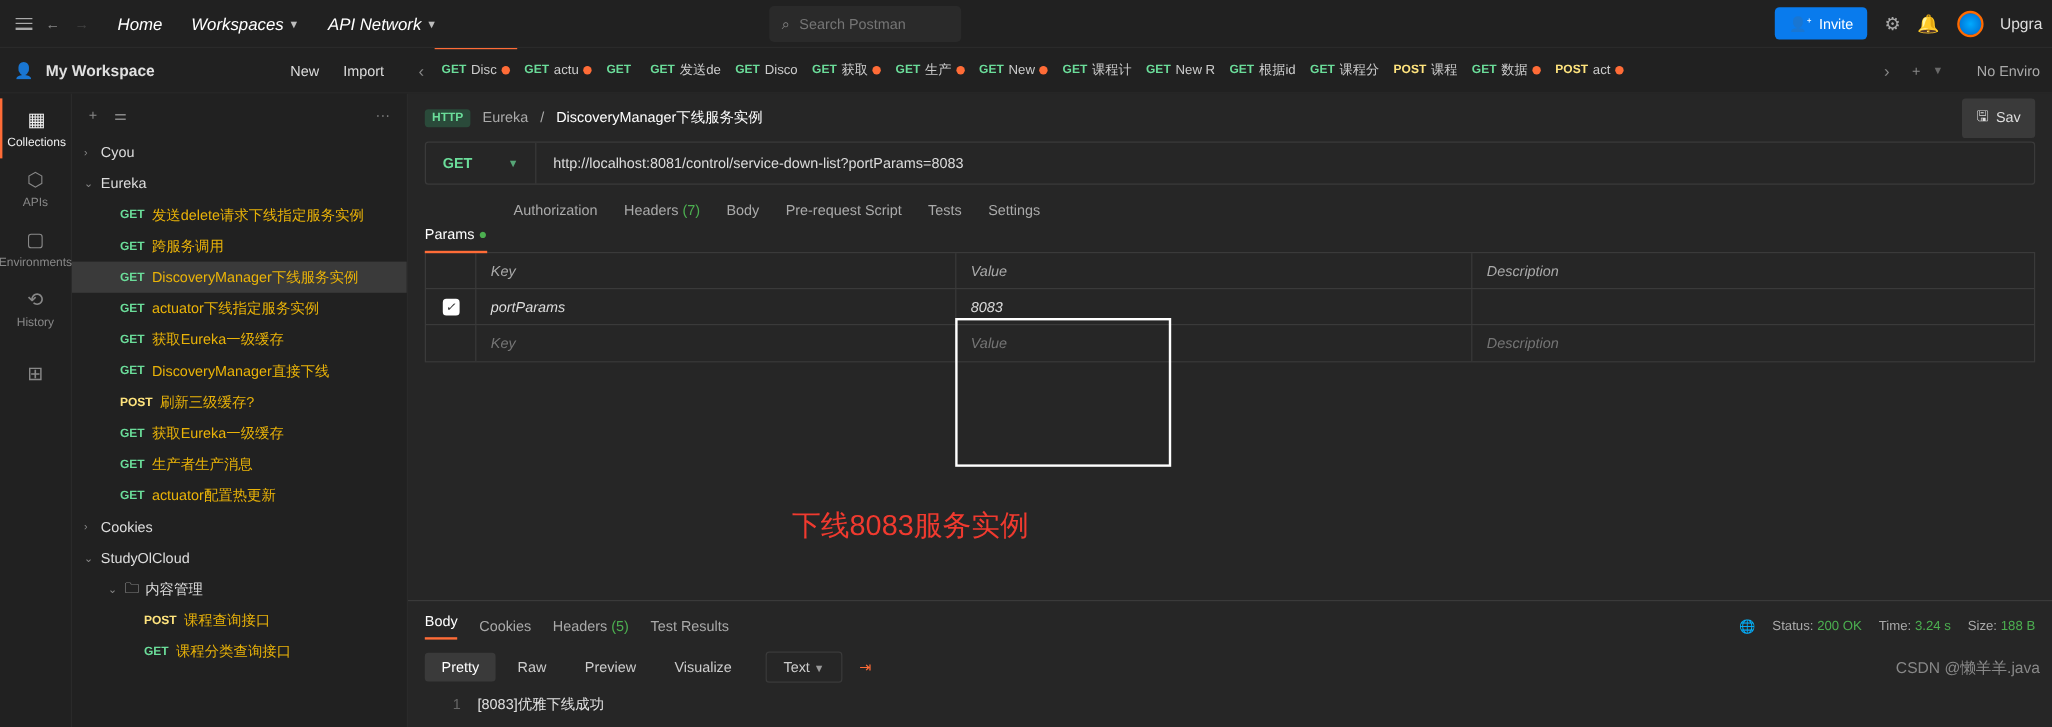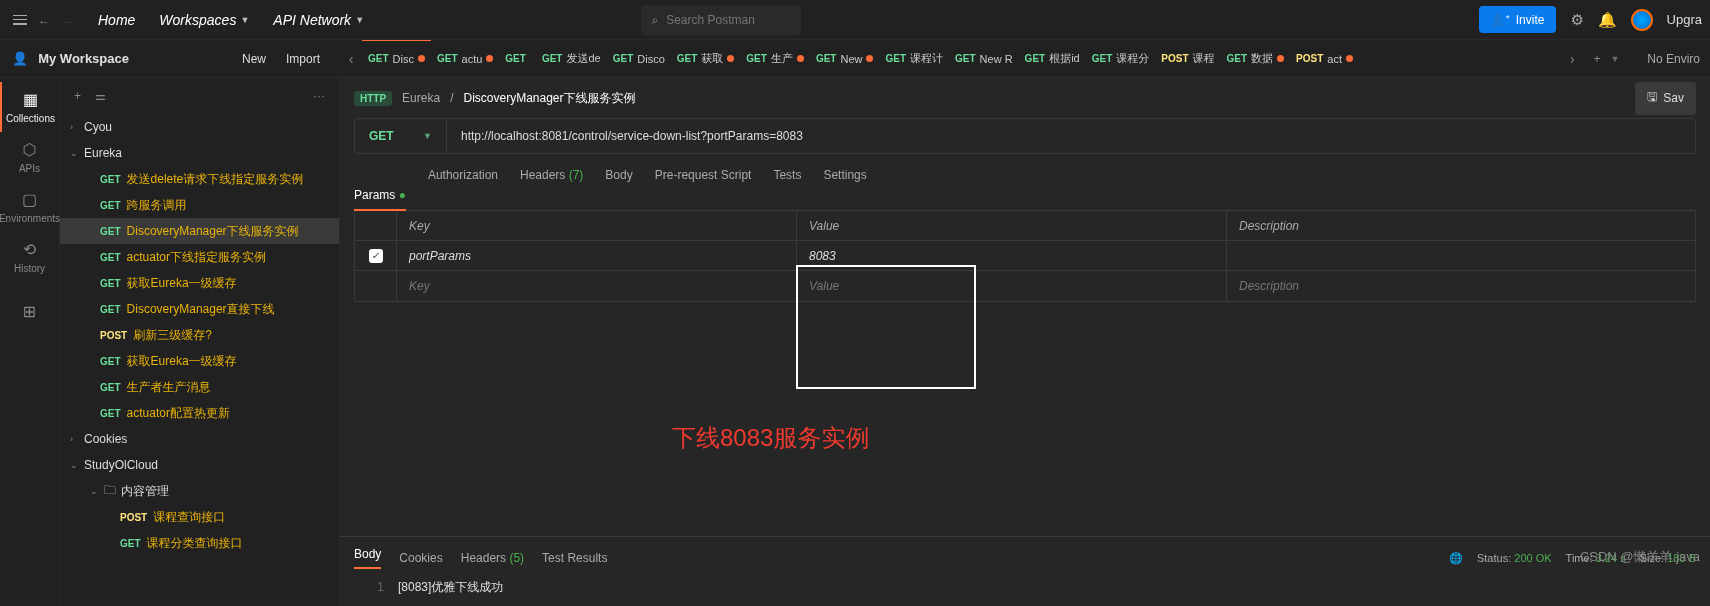--- a/index.html
+++ b/index.html
@@ -377,35 +377,43 @@
         <div class="pt-cell pt-val">
             <input placeholder="Value" style="">
           </div>
         <div class="pt-cell pt-desc">
             <input placeholder="Description" style="">
           </div>
       </div>
     </div>
 
     <div class="highlight-box" style="top:187px; left:456px; width:180px; height:124px;"></div>
-    <div class="annot" style="top:344px; left:332px;">下线8083服务实例</div>
+    <div class="annot" style="top:344px; left:320px;">下线8083服务实例</div>
 
     <div style="flex:1"></div>
     <div class="resp">
       <div class="resp-tabs" id="resptabs">
           <div class="resp-tab active">Body</div>
           <div class="resp-tab">Cookies</div>
           <div class="resp-tab">Headers <span style="color:#4caf50">(5)</span></div>
           <div class="resp-tab">Test Results</div>
         <div class="resp-meta">
           <span>🌐</span>
           <span><span>Status:</span> <span class="ok">200 OK</span></span>
           <span><span>Time:</span> <span class="ok">3.24 s</span></span>
           <span><span>Size:</span> <span class="ok">188 B</span></span>
         </div>
       </div>
+      <div class="resp-sub" id="respmodes">
+          <div class="resp-mode active">Pretty</div>
+          <div class="resp-mode">Raw</div>
+          <div class="resp-mode">Preview</div>
+          <div class="resp-mode">Visualize</div>
+          <div class="resp-mode" style="margin-left: 10px; border: 1px solid rgb(58, 58, 58);">Text <span class="chev">▼</span></div>
+          <div style="margin-left: 10px; color: rgb(255, 108, 55); cursor: pointer;">⇥</div>
+        </div>
       <div class="resp-body">
         <span class="line-no">1</span><span>[8083]优雅下线成功</span>
       </div>
     </div>
     <div class="watermark">CSDN @懒羊羊.java</div>
   </div>
 </div>
 
 </body></html>

